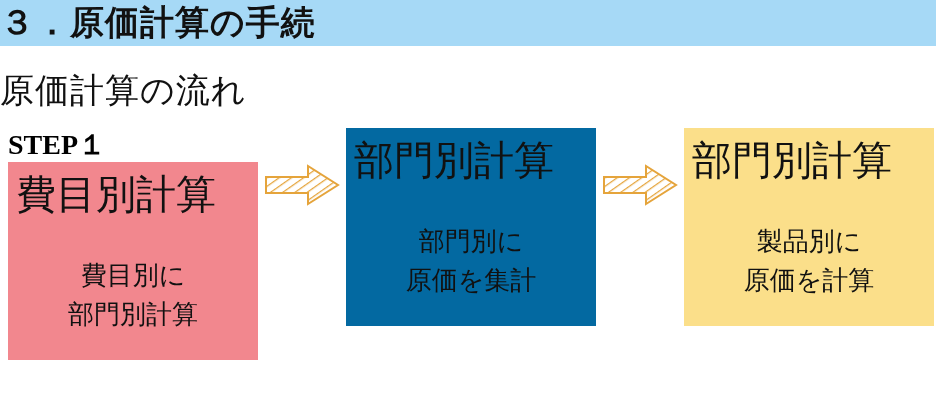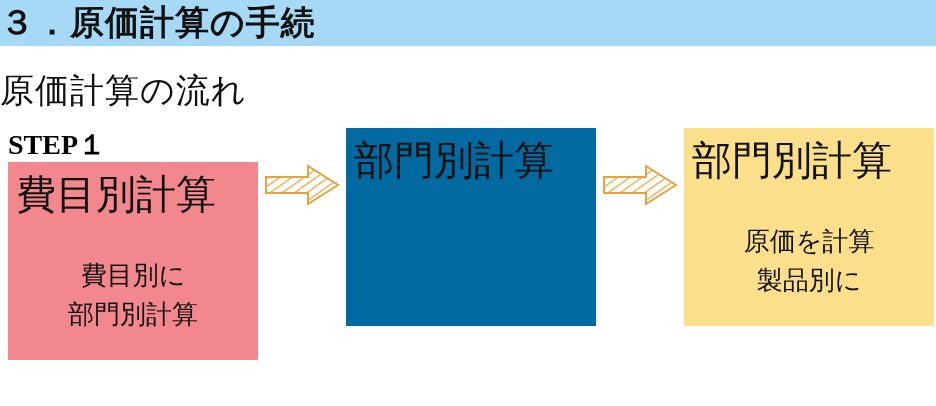--- a/index.html
+++ b/index.html
@@ -111,20 +111,24 @@
           </pattern>
         </defs>
         <path d="M2 15 H44 V4 L74 23 L44 42 V31 H2 Z" fill="url(#hatch-a)" stroke-width="2" stroke="#e5a43b"></path>
       </svg>
     </span>
   </div>
 
   <div class="step-col">
     <div class="step-box" style="background-color: #0369a1;">
       <div class="step-heading">部門別計算</div>
+      <div class="step-desc">
+        <div>部門別に</div>
+        <div>原価を集計</div>
+      </div>
     </div>
   </div>
 
   <div class="arrow-col">
     <span class="arrow-icon">
       <svg width="76" height="46" viewBox="0 0 76 46">
         <defs>
           <pattern id="hatch-b" width="7" height="7" patternUnits="userSpaceOnUse" patternTransform="rotate(55)">
             <rect width="7" height="7" fill="#ffffff"></rect>
             <line x1="0" y1="0" x2="0" y2="7" stroke-width="2.5" stroke="#e5a43b"></line>
@@ -132,19 +136,19 @@
         </defs>
         <path d="M2 15 H44 V4 L74 23 L44 42 V31 H2 Z" fill="url(#hatch-b)" stroke-width="2" stroke="#e5a43b"></path>
       </svg>
     </span>
   </div>
 
   <div class="step-col">
     <div class="step-box" style="background-color: rgb(251, 223, 138);">
       <div class="step-heading">部門別計算</div>
       <div class="step-desc">
+        <div>製品別に</div>
         <div>原価を計算</div>
-        <div>製品別に</div>
       </div>
     </div>
   </div>
 
 </div>
 
 </body></html>

